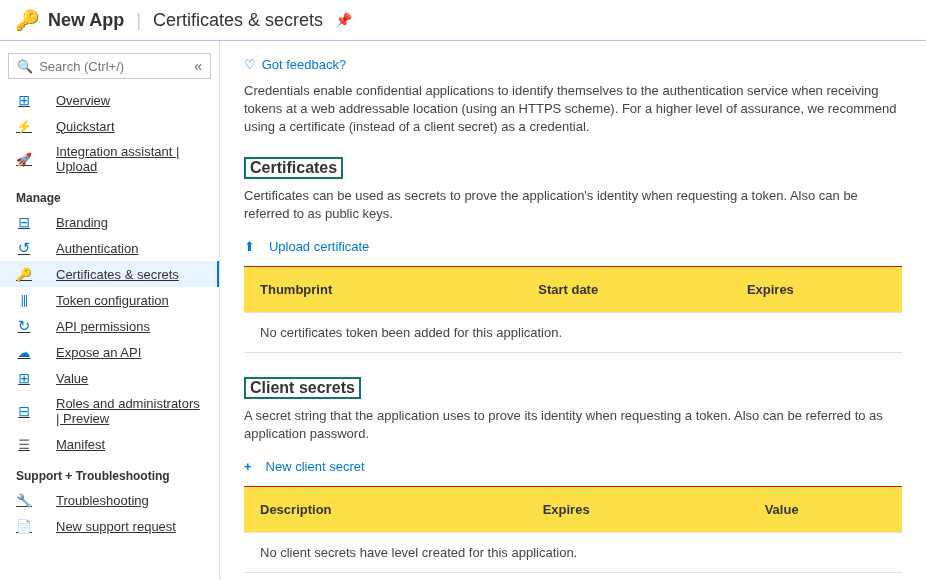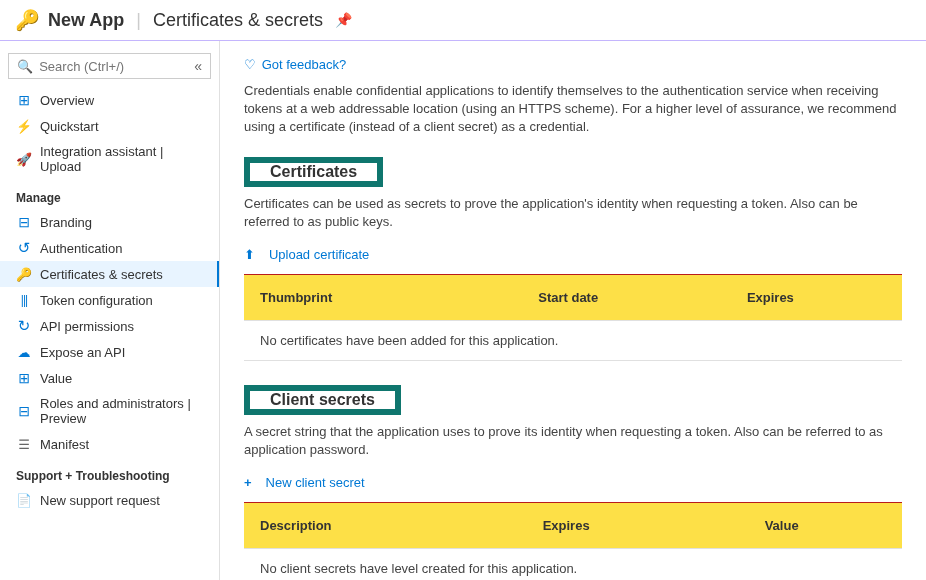--- a/index.html
+++ b/index.html
@@ -15,33 +15,33 @@
 
     
     .main-layout { display: flex; flex: 1; overflow: hidden; }
 
     
     .sidebar { width: 220px; border-right: 1px solid #e0e0e0; overflow-y: auto; padding: 8px 0; flex-shrink: 0; background: #fff; }
     .search-box { margin: 4px 8px 8px 8px; display: flex; align-items: center; border: 1px solid #ccc; padding: 4px 8px; gap: 6px; }
     .search-box input { border: none; outline: none; font-size: 13px; width: 100%; }
     .collapse-btn { font-size: 14px; color: #666; cursor: pointer; margin-left: auto; }
 
-    .nav-item { display: flex; align-items: center; padding: 5px 16px; gap: 8px; cursor: pointer; color: #333; font-size: 13px; }
+    .nav-item { display: flex; align-items: center; padding: 5px 16px; gap: 24px; cursor: pointer; color: #333; font-size: 13px; text-decoration: underline; }
     .nav-item.active { background: #e8f4ff; border-right: 2px solid #0078d4; }
     .nav-item .icon { width: 16px; height: 16px; display: inline-flex; align-items: center; justify-content: center; flex-shrink: 0; }
 
     .section-header { padding: 12px 16px 4px 16px; font-size: 12px; font-weight: 700; color: #333; }
 
     
     .content { flex: 1; overflow-y: auto; padding: 16px 24px; }
 
     .feedback-bar { display: flex; align-items: center; gap: 6px; color: #0078d4; font-size: 13px; margin-bottom: 10px; }
     .description-text { font-size: 13px; color: #444; margin-bottom: 20px; line-height: 1.4; }
 
-    .section-title { font-size: 16px; font-weight: 600; border: 6px solid #0f766e; display: inline-block; padding: 0 20px; margin-bottom: 8px; color: #333; }
+    .section-title { font-size: 16px; font-weight: 600; border: 2px solid #0f766e; display: inline-block; padding: 0 4px; margin-bottom: 8px; color: #333; }
     .section-desc { font-size: 13px; color: #444; margin-bottom: 12px; line-height: 1.4; }
 
     .action-btn { display: inline-flex; align-items: center; gap: 14px; color: #0078d4; font-size: 13px; cursor: pointer; border: none; background: none; padding: 4px 0; margin-bottom: 8px; }
 
     .table-header { display: grid; padding: 15px 16px; font-weight: 600; font-size: 13px; background: #fde047; border-top: 1px solid #b91c1c; border-bottom: 1px solid #e0e0e0; }
     .cert-table .table-header { grid-template-columns: 2fr 1.5fr 1fr; }
     .secrets-table .table-header { grid-template-columns: 2fr 1.5fr 1fr; }
 
     .empty-row { padding: 12px 16px; font-size: 13px; color: #444; border-bottom: 1px solid #e0e0e0; }
 
@@ -159,20 +159,26 @@
       <span class="icon">
           <span class="emoji-manifest"></span>
         </span>
       <span>Manifest</span>
     </div>
 
     <div class="section-header">Support + Troubleshooting</div>
 
     <div class="nav-item">
       <span class="icon">
+          <span class="emoji-troubleshoot"></span>
+        </span>
+      <span>Troubleshooting</span>
+    </div>
+    <div class="nav-item">
+      <span class="icon">
           <span class="emoji-support"></span>
         </span>
       <span>New support request</span>
     </div>
   </div>
 
   <div class="content">
 
     <div class="feedback-bar">
       <span><span class="emoji-heart"></span></span>
@@ -190,21 +196,21 @@
       <button class="action-btn">
         <span><span class="emoji-upload"></span></span>
         <span>Upload certificate</span>
       </button>
 
       <div class="table-header">
         <span>Thumbprint</span>
         <span>Start date</span>
         <span>Expires</span>
       </div>
-      <div class="empty-row">No certificates have been added for this application.</div>
+      <div class="empty-row">No certificates token been added for this application.</div>
     </div>
 
     <div class="section-block secrets-table">
       <div>
         <span class="section-title">Client secrets</span>
       </div>
       <p class="section-desc">A secret string that the application uses to prove its identity when requesting a token. Also can be referred to as application password.</p>
 
       <button class="action-btn">
         <span><span class="emoji-plus"></span></span>

